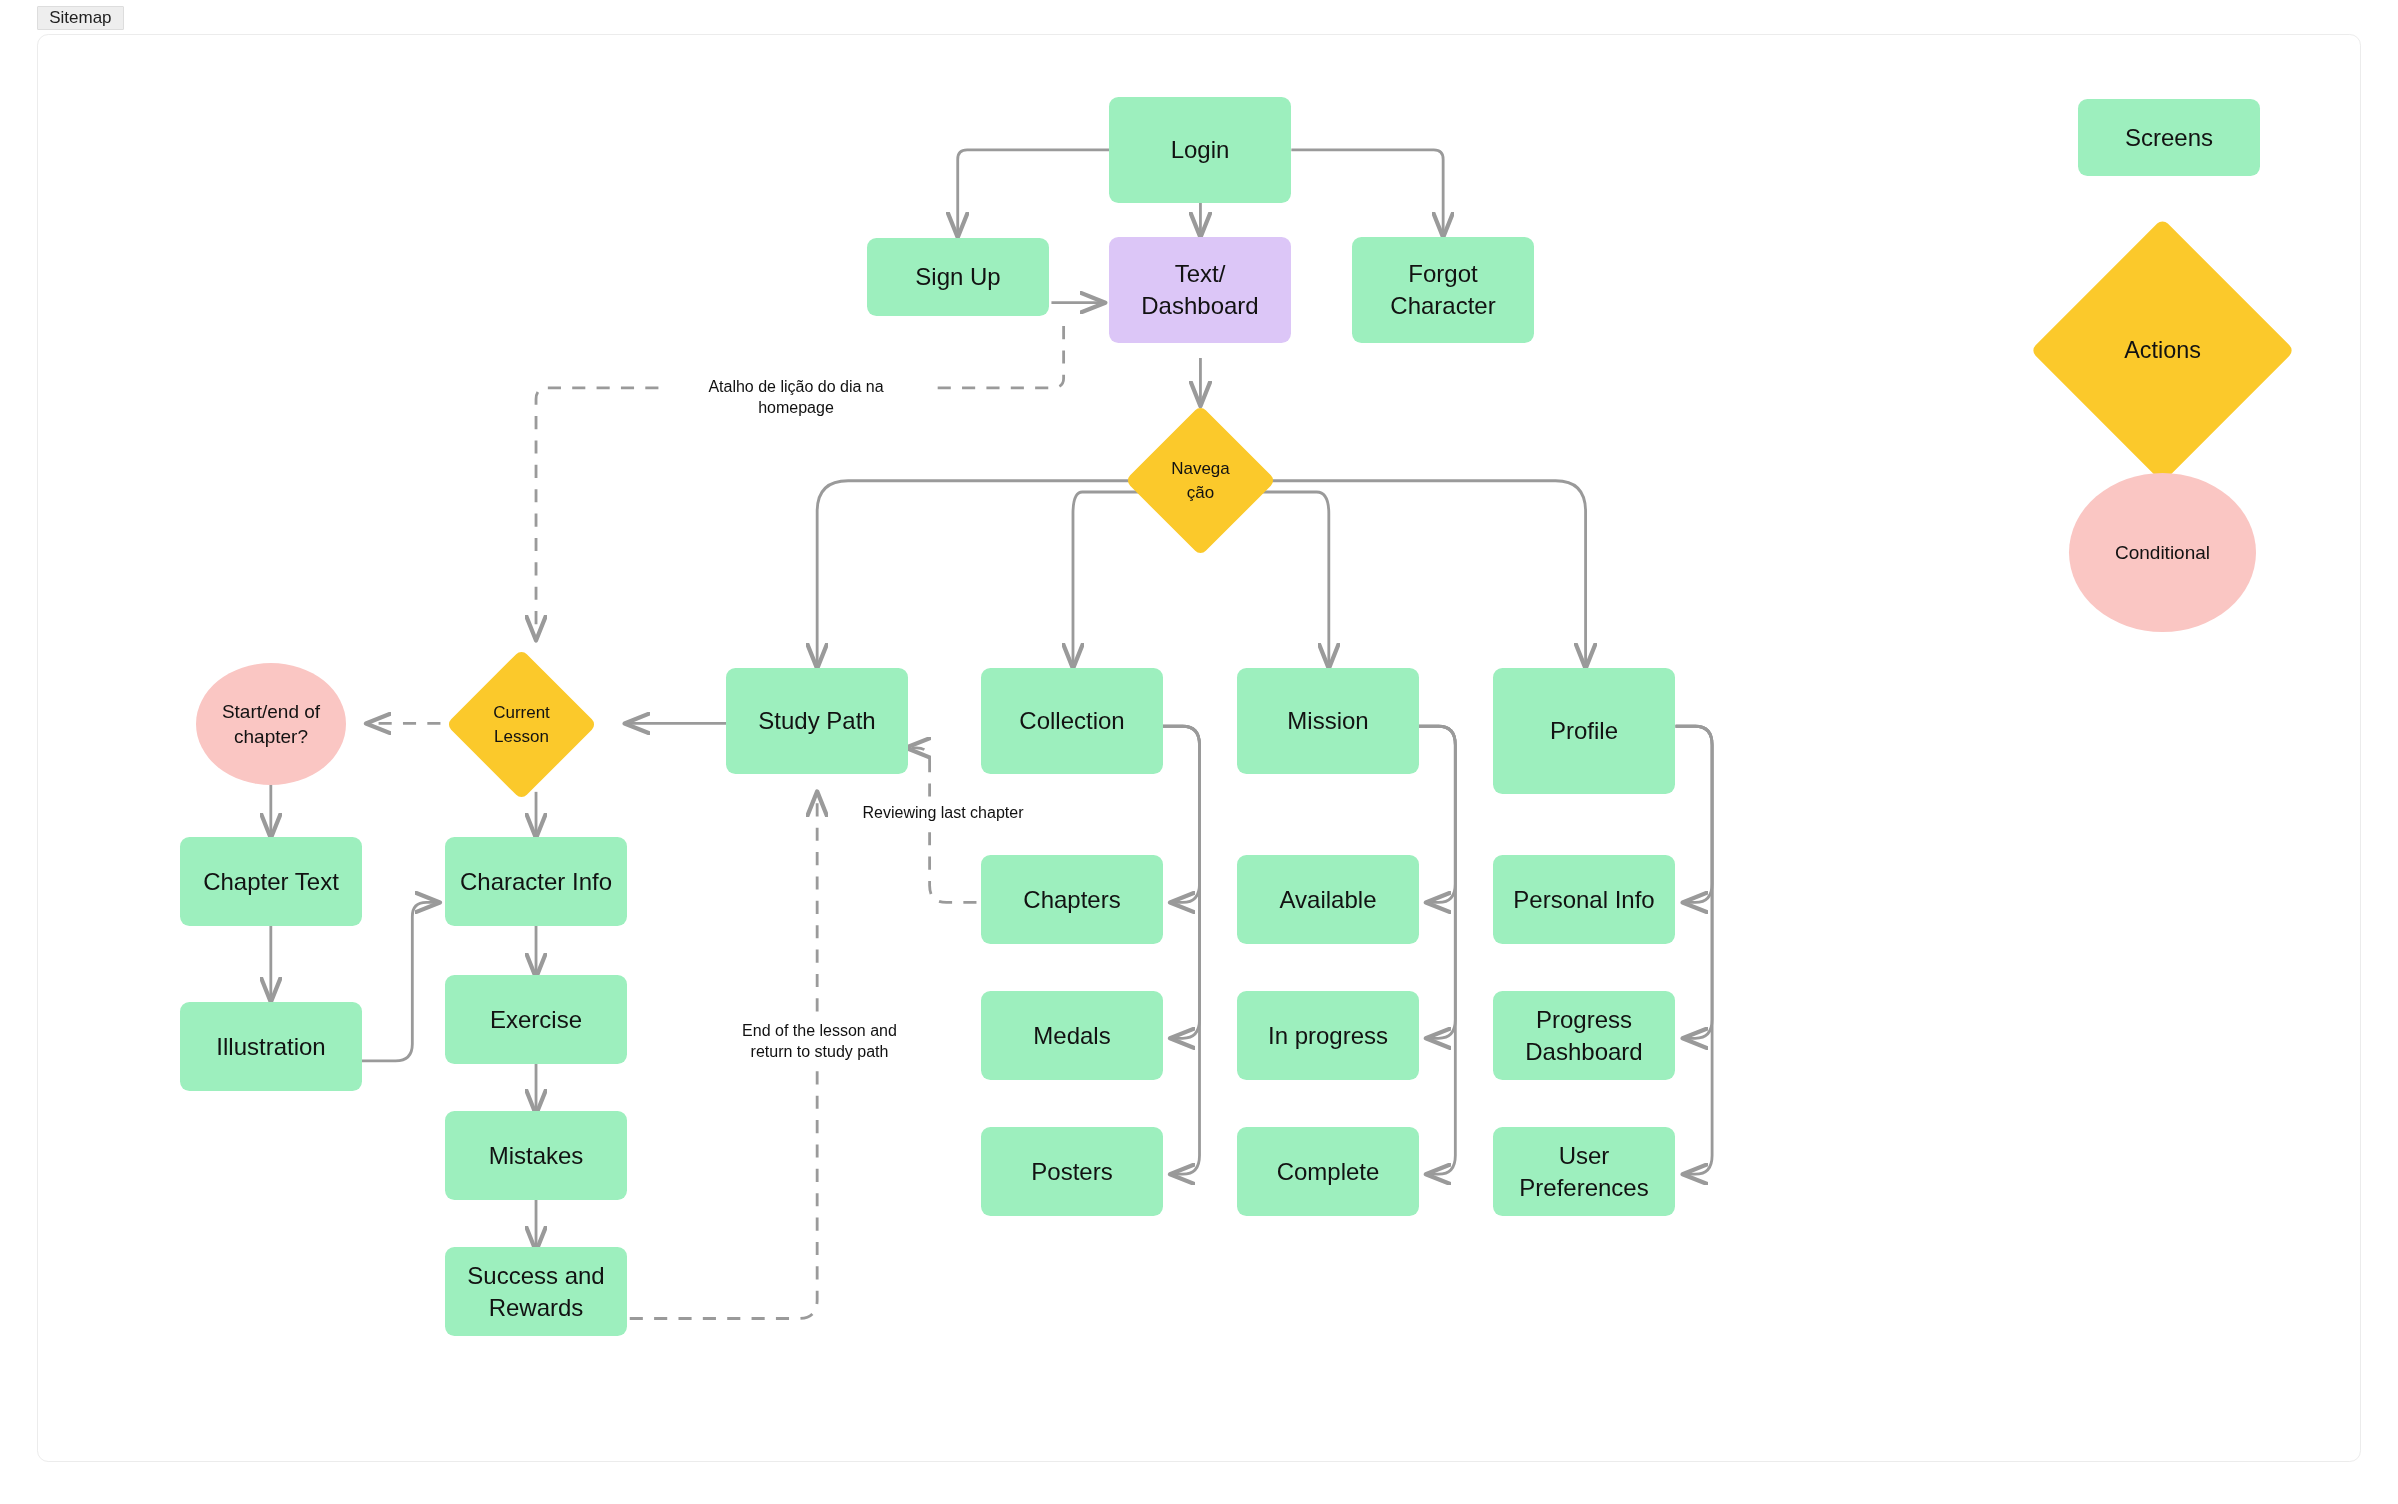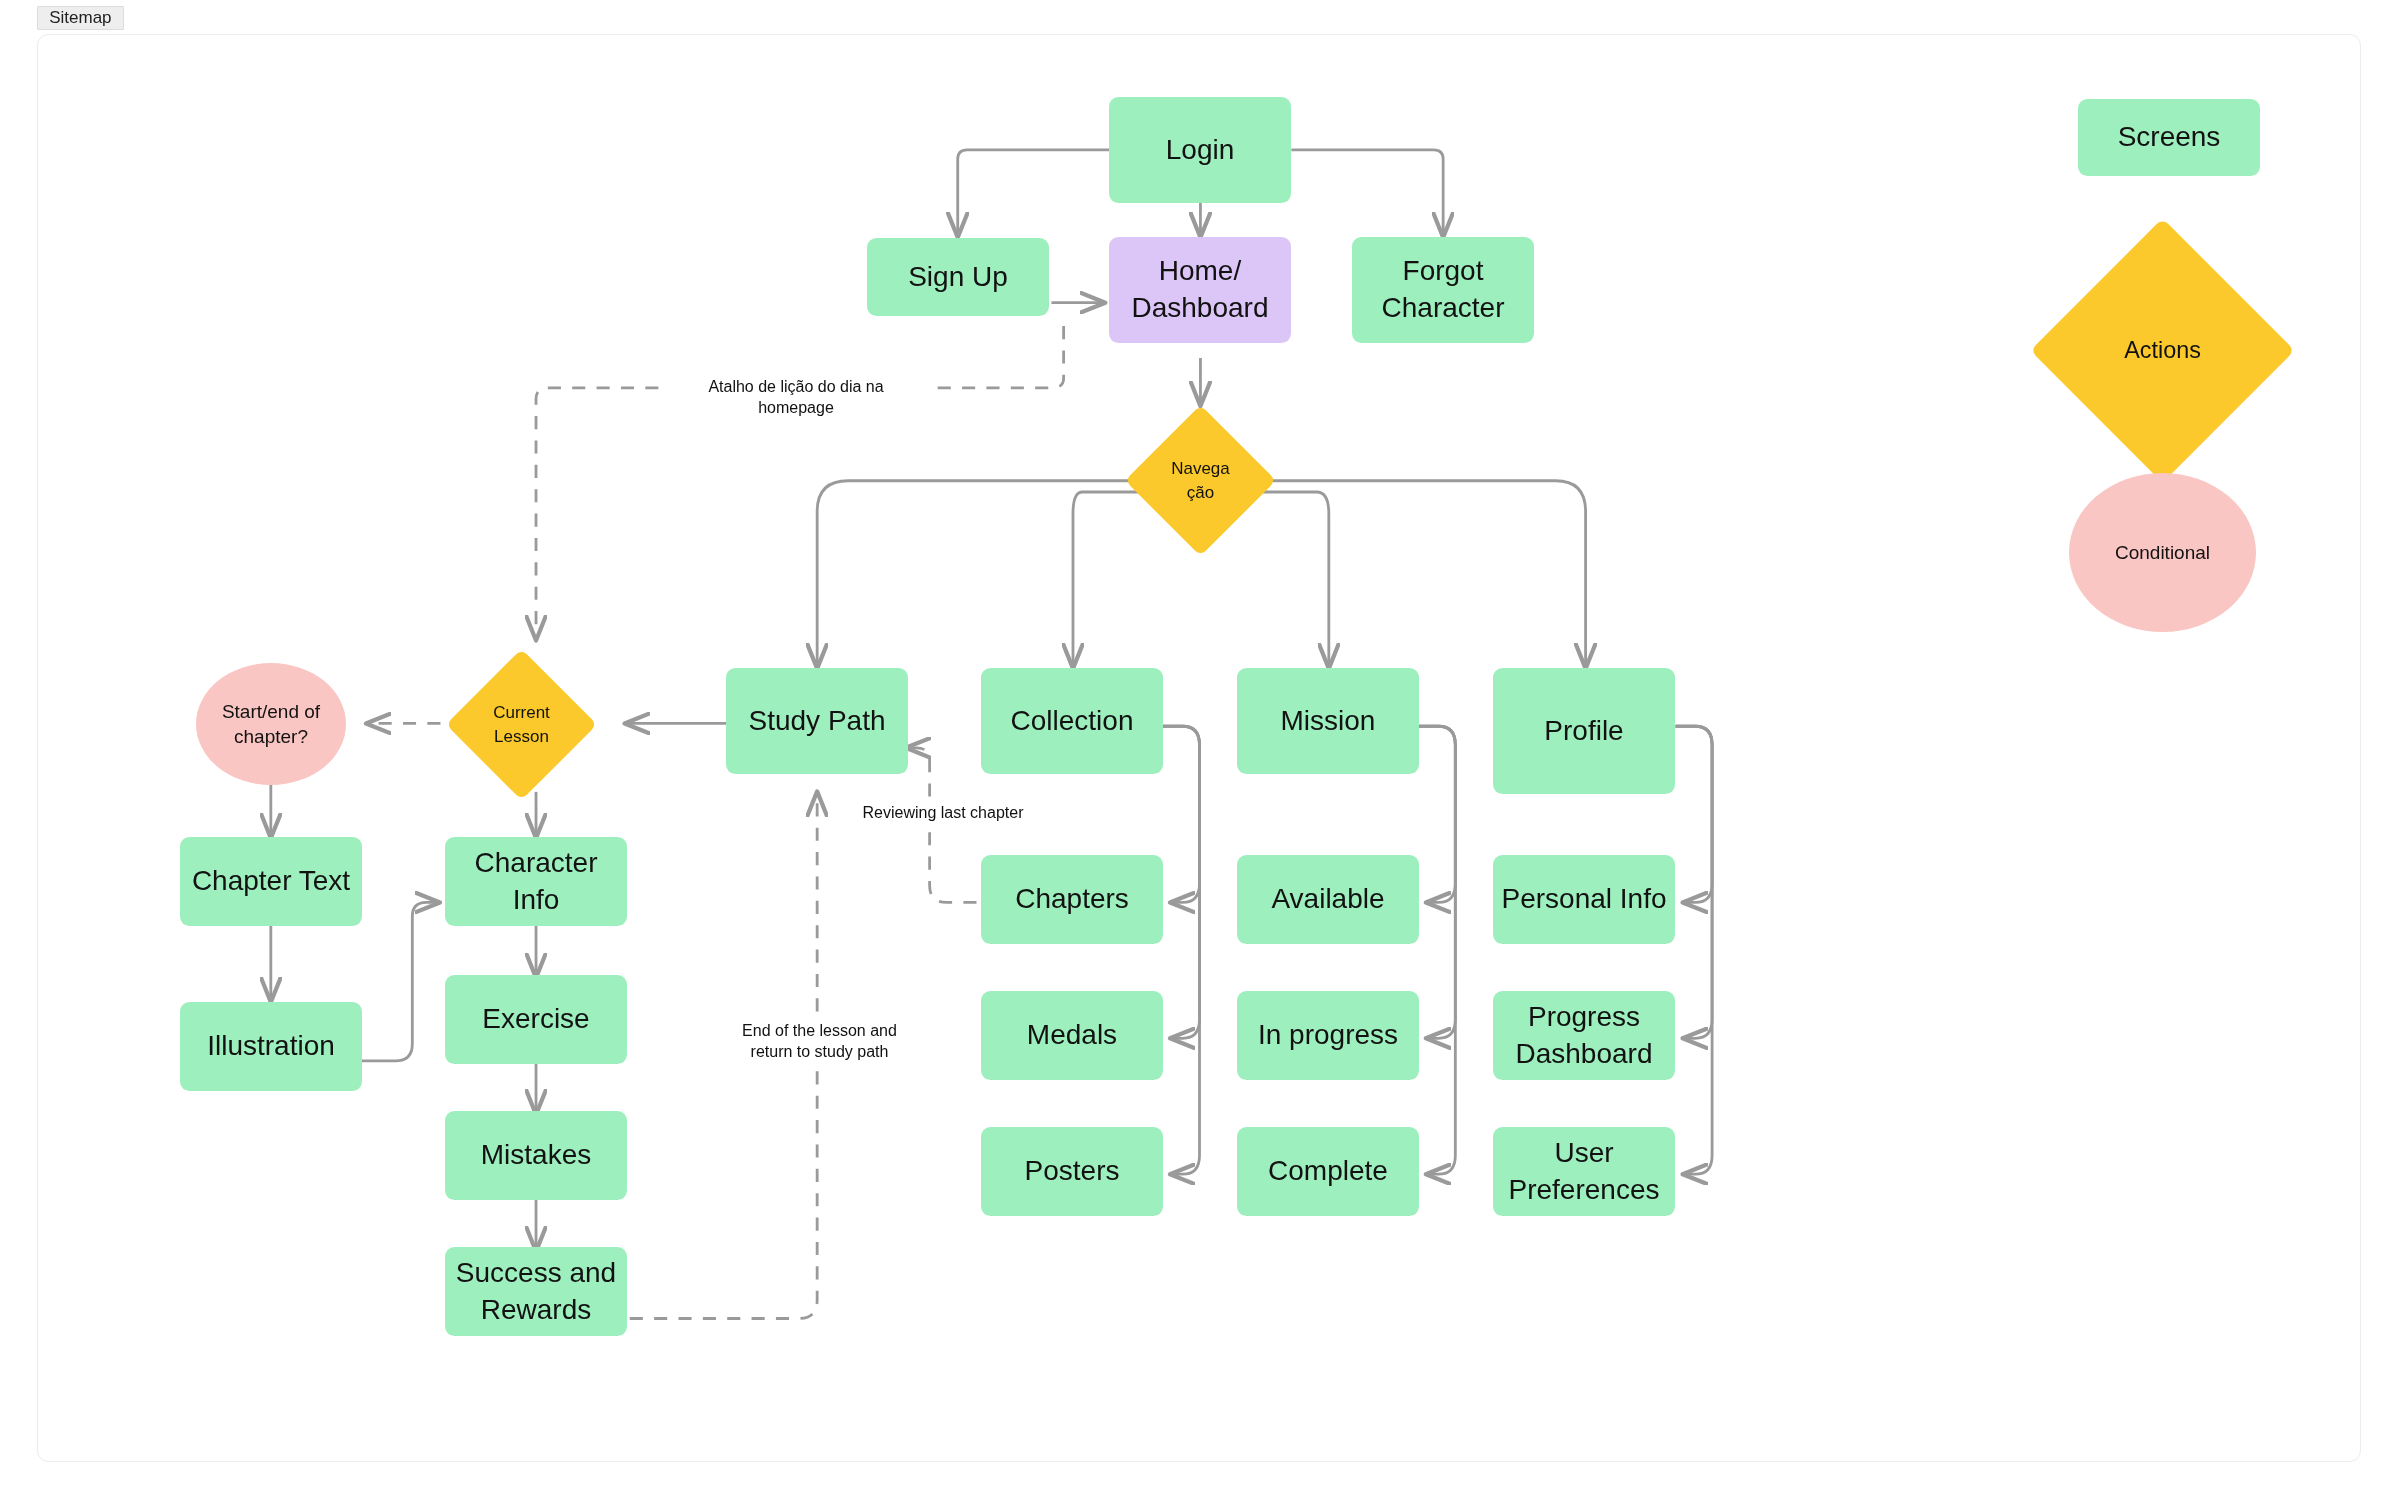--- a/index.html
+++ b/index.html
@@ -51,21 +51,21 @@
     align-items: center;
     justify-content: center;
     text-align: center;
     color: #121212;
     line-height: 1.32;
     padding: 3.7px 7.5px;
   }
   .node.rect {
     border-radius: 9.4px;
     background: #9DEFBE;
-    font-size: 28px;
+    font-size: 24px;
   }
   .node.circle {
     border-radius: 50%;
     background: #FAC6C3;
     font-size: 19px;
   }
   .node.diamond-wrap {
     background: transparent;
     padding: 0;
   }
@@ -185,21 +185,21 @@
 
   <div class="edge-label" style="left:665px; top:375px; width:262px;">Atalho de lição do dia na homepage</div>
   <div class="edge-label" style="left:854px; top:801px; width:178px;">Reviewing last chapter</div>
   <div class="edge-label" style="left: 712px; top: 1019px; width: 215px; white-space: pre-line;">End of the lesson and
 return to study path</div>
 
   <div class="node rect" style="left:1109px; top:97px; width:182px; height:106px;">Login</div>
 
   <div class="node rect" style="left:867px; top:238px; width:182px; height:78px;">Sign Up</div>
 
-  <div class="node rect" style="left: 1109px; top: 237px; width: 182px; height: 106px; background: rgb(220, 198, 247); white-space: pre-line;">Home/
+  <div class="node rect" style="left: 1109px; top: 237px; width: 182px; height: 106px; background: rgb(220, 198, 247); white-space: pre-line;">Text/
 Dashboard</div>
 
   <div class="node rect" style="left: 1352px; top: 237px; width: 182px; height: 106px; white-space: pre-line;">Forgot
 Character</div>
 
   <div class="node diamond-wrap" style="left: 1147px; top: 427px; width: 107px; height: 107px; white-space: pre-line;">
     <div class="diamond-shape"></div>
     <div class="diamond-label">Navega
 ção</div>
   </div>

